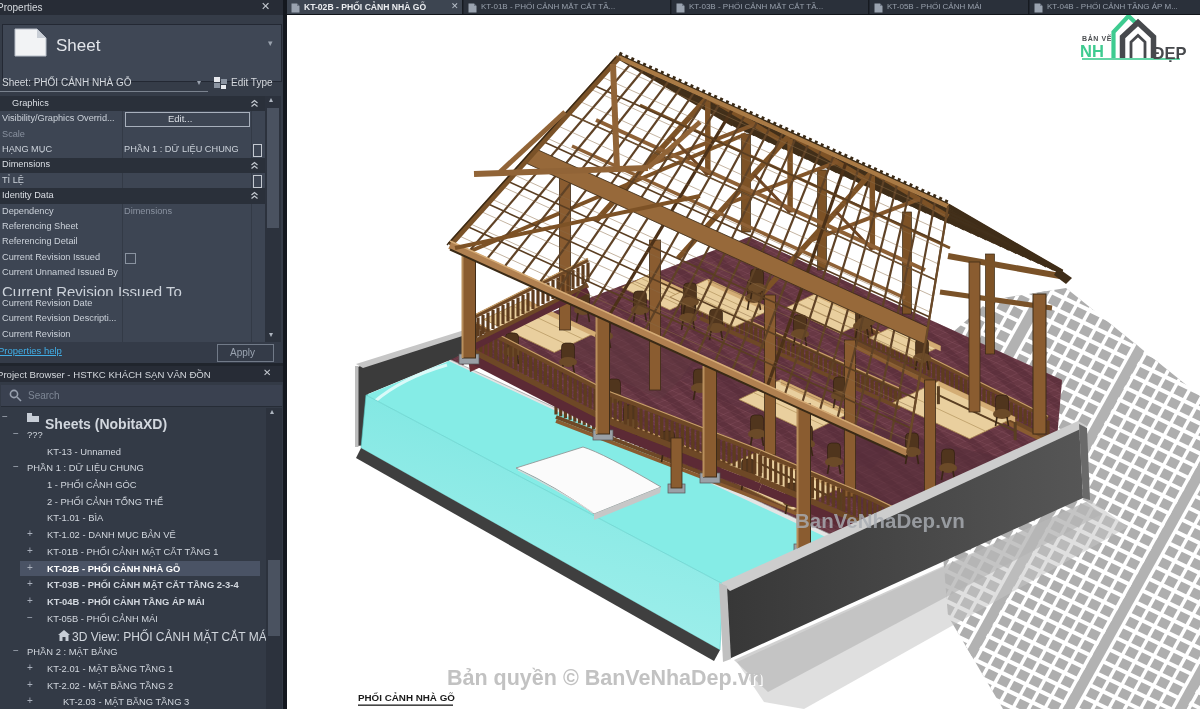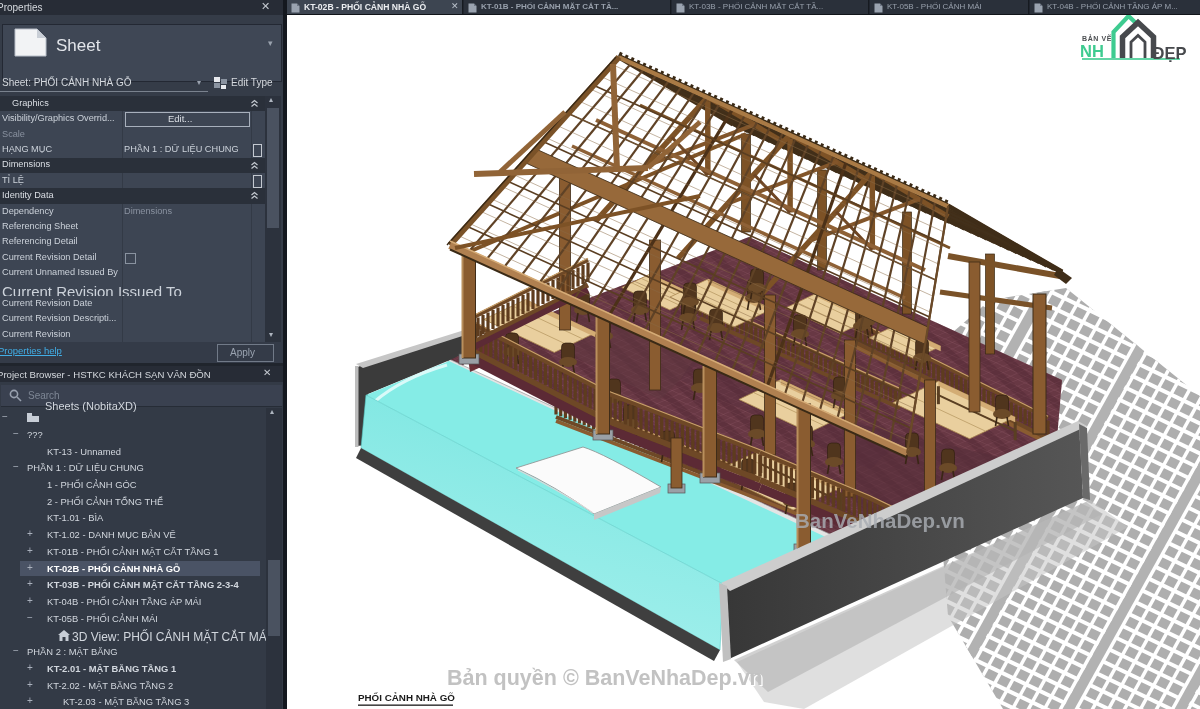--- a/index.html
+++ b/index.html
@@ -1128,21 +1128,21 @@
       <path d="M0.5 0.5 L6 0.5 L8.5 3 L8.5 9.5 L0.5 9.5 Z" fill="#9aa3b0"></path>
       <path d="M6 0.5 L6 3 L8.5 3 Z" fill="#6d7683"></path>
     </svg>
     <div class="abs txt" style="left:304px;top:1.5px;font-size:8.6px;font-weight:bold;color:#eceef1;white-space:nowrap">KT-02B - PHỐI CẢNH NHÀ GỖ</div>
     <div class="abs txt" style="left:451px;top:1px;font-size:9px;color:#b9c0ca">✕</div>
     <div class="abs" style="left:464px;top:0;width:206px;height:14px;background:#2a303a;border-right:1px solid #161a20"></div>
     <svg class="abs" style="left:468px;top:2.5px" width="9" height="10" viewBox="0 0 9 10">
       <path d="M0.5 0.5 L6 0.5 L8.5 3 L8.5 9.5 L0.5 9.5 Z" fill="#9aa3b0"></path>
       <path d="M6 0.5 L6 3 L8.5 3 Z" fill="#6d7683"></path>
     </svg>
-    <div class="abs txt" style="left:481px;top:1.5px;font-size:8px;font-weight:bold;color:#98a0ac;white-space:nowrap">KT-01B - PHỐI CẢNH MẶT CẮT TẦ...</div>
+    <div class="abs txt" style="left:481px;top:1.5px;font-size:8px;font-weight:normal;color:#98a0ac;white-space:nowrap">KT-01B - PHỐI CẢNH MẶT CẮT TẦ...</div>
     <div class="abs" style="left:672px;top:0;width:196px;height:14px;background:#2a303a;border-right:1px solid #161a20"></div>
     <svg class="abs" style="left:676px;top:2.5px" width="9" height="10" viewBox="0 0 9 10">
       <path d="M0.5 0.5 L6 0.5 L8.5 3 L8.5 9.5 L0.5 9.5 Z" fill="#9aa3b0"></path>
       <path d="M6 0.5 L6 3 L8.5 3 Z" fill="#6d7683"></path>
     </svg>
     <div class="abs txt" style="left:689px;top:1.5px;font-size:8px;font-weight:normal;color:#98a0ac;white-space:nowrap">KT-03B - PHỐI CẢNH MẶT CẮT TẦ...</div>
     <div class="abs" style="left:870px;top:0;width:158px;height:14px;background:#2a303a;border-right:1px solid #161a20"></div>
     <svg class="abs" style="left:874px;top:2.5px" width="9" height="10" viewBox="0 0 9 10">
       <path d="M0.5 0.5 L6 0.5 L8.5 3 L8.5 9.5 L0.5 9.5 Z" fill="#9aa3b0"></path>
       <path d="M6 0.5 L6 3 L8.5 3 Z" fill="#6d7683"></path>
@@ -1222,21 +1222,21 @@
     <div class="abs" style="left:122px;top:219.2px;width:1px;height:15.4px;background:#333a46"></div>
     <div class="abs" style="left:251px;top:219.2px;width:1px;height:15.4px;background:#333a46"></div>
     <div class="abs txt" style="left:2px;top:221.0px;font-size:9.2px;color:#ccd2da">Referencing Sheet</div>
     <div class="abs" style="left:0;top:234.6px;width:265px;height:15.4px;background:#3d4553;border-bottom:1px dotted #4d5563"></div>
     <div class="abs" style="left:122px;top:234.6px;width:1px;height:15.4px;background:#333a46"></div>
     <div class="abs" style="left:251px;top:234.6px;width:1px;height:15.4px;background:#333a46"></div>
     <div class="abs txt" style="left:2px;top:236.4px;font-size:9.2px;color:#ccd2da">Referencing Detail</div>
     <div class="abs" style="left:0;top:250.0px;width:265px;height:15.4px;background:#3d4553;border-bottom:1px dotted #4d5563"></div>
     <div class="abs" style="left:122px;top:250.0px;width:1px;height:15.4px;background:#333a46"></div>
     <div class="abs" style="left:251px;top:250.0px;width:1px;height:15.4px;background:#333a46"></div>
-    <div class="abs txt" style="left:2px;top:251.8px;font-size:9.2px;color:#ccd2da">Current Revision Detail</div>
+    <div class="abs txt" style="left:2px;top:251.8px;font-size:9.2px;color:#ccd2da">Current Revision Issued</div>
     <div class="abs" style="left:125px;top:252.5px;width:9px;height:9px;border:1px solid #8a93a0"></div>
     <div class="abs" style="left:0;top:265.4px;width:265px;height:15.4px;background:#3d4553;border-bottom:1px dotted #4d5563"></div>
     <div class="abs" style="left:122px;top:265.4px;width:1px;height:15.4px;background:#333a46"></div>
     <div class="abs" style="left:251px;top:265.4px;width:1px;height:15.4px;background:#333a46"></div>
     <div class="abs txt" style="left:2px;top:267.2px;font-size:9.2px;color:#ccd2da">Current Unnamed Issued By</div>
     <div class="abs" style="left:0;top:280.8px;width:265px;height:15.4px;background:#3d4553;border-bottom:1px dotted #4d5563"></div>
     <div class="abs" style="left:122px;top:280.8px;width:1px;height:15.4px;background:#333a46"></div>
     <div class="abs" style="left:251px;top:280.8px;width:1px;height:15.4px;background:#333a46"></div>
     <div class="abs txt" style="left:2px;top:282.6px;font-size:15px;color:#ccd2da">Current Revision Issued To</div>
     <div class="abs" style="left:0;top:296.2px;width:265px;height:15.4px;background:#3d4553;border-bottom:1px dotted #4d5563"></div>
@@ -1269,49 +1269,49 @@
     <svg class="abs" style="left:9px;top:389px" width="13" height="13" viewBox="0 0 13 13">
       <circle cx="5" cy="5" r="3.6" fill="none" stroke="#98a0ae" stroke-width="1.6"></circle>
       <line x1="8" y1="8" x2="12" y2="12" stroke="#98a0ae" stroke-width="1.6"></line>
     </svg>
     <div class="abs txt" style="left:28px;top:390px;font-size:10px;color:#7e8795">Search</div>
     <div class="abs txt" style="left:2px;top:411.0px;font-size:10px;color:#aab1bd">−</div>
     <svg class="abs" style="left:26px;top:412.0px" width="14" height="11" viewBox="0 0 14 11">
       <path d="M1 2 L5 2 L6.5 4 L13 4 L13 10 L1 10 Z" fill="#c7cdd6"></path>
       <rect x="1" y="1" width="5" height="2" fill="#c7cdd6"></rect>
     </svg>
-    <div class="abs txt" style="left:45px;top:400px;font-size:11px;font-weight:normal;color:#d2d7de;white-space:nowrap">Sheets (NobitaXD)</div>
+    <div class="abs txt" style="left:45px;top:416px;font-size:14px;font-weight:bold;color:#d2d7de;white-space:nowrap">Sheets (NobitaXD)</div>
     <div class="abs txt" style="left:13px;top:427.7px;font-size:10px;color:#aab1bd">−</div>
     <div class="abs txt" style="left:27px;top:428.7px;font-size:9.4px;font-weight:normal;color:#d2d7de;white-space:nowrap">???</div>
     <div class="abs txt" style="left:47px;top:445.5px;font-size:9.4px;font-weight:normal;color:#d2d7de;white-space:nowrap">KT-13 - Unnamed</div>
     <div class="abs txt" style="left:13px;top:461.2px;font-size:10px;color:#aab1bd">−</div>
     <div class="abs txt" style="left:27px;top:462.2px;font-size:9.4px;font-weight:normal;color:#d2d7de;white-space:nowrap">PHẦN 1 : DỮ LIỆU CHUNG</div>
     <div class="abs txt" style="left:47px;top:478.9px;font-size:9.4px;font-weight:normal;color:#d2d7de;white-space:nowrap">1 - PHỐI CẢNH GÓC</div>
     <div class="abs txt" style="left:47px;top:495.6px;font-size:9.4px;font-weight:normal;color:#d2d7de;white-space:nowrap">2 - PHỐI CẢNH TỔNG THỂ</div>
     <div class="abs txt" style="left:47px;top:512.4px;font-size:9.4px;font-weight:normal;color:#d2d7de;white-space:nowrap">KT-1.01 - BÌA</div>
     <div class="abs txt" style="left:27px;top:528.1px;font-size:10px;color:#aab1bd">+</div>
     <div class="abs txt" style="left:47px;top:529.1px;font-size:9.4px;font-weight:normal;color:#d2d7de;white-space:nowrap">KT-1.02 - DANH MỤC BẢN VẼ</div>
     <div class="abs txt" style="left:27px;top:544.8px;font-size:10px;color:#aab1bd">+</div>
     <div class="abs txt" style="left:47px;top:545.8px;font-size:9.4px;font-weight:normal;color:#d2d7de;white-space:nowrap">KT-01B - PHỐI CẢNH MẶT CẮT TẦNG 1</div>
     <div class="abs" style="left:20px;top:560.6px;width:240px;height:15px;background:#4a5365"></div>
     <div class="abs txt" style="left:27px;top:561.6px;font-size:10px;color:#aab1bd">+</div>
     <div class="abs txt" style="left:47px;top:562.6px;font-size:9.4px;font-weight:bold;color:#ffffff;white-space:nowrap">KT-02B - PHỐI CẢNH NHÀ GỖ</div>
     <div class="abs txt" style="left:27px;top:578.3px;font-size:10px;color:#aab1bd">+</div>
     <div class="abs txt" style="left:47px;top:579.3px;font-size:9.4px;font-weight:bold;color:#d2d7de;white-space:nowrap">KT-03B - PHỐI CẢNH MẶT CẮT TẦNG 2-3-4</div>
     <div class="abs txt" style="left:27px;top:595.0px;font-size:10px;color:#aab1bd">+</div>
-    <div class="abs txt" style="left:47px;top:596.0px;font-size:9.4px;font-weight:normal;color:#d2d7de;white-space:nowrap">KT-04B - PHỐI CẢNH TẦNG ÁP MÁI</div>
+    <div class="abs txt" style="left:47px;top:596.0px;font-size:9.4px;font-weight:bold;color:#d2d7de;white-space:nowrap">KT-04B - PHỐI CẢNH TẦNG ÁP MÁI</div>
     <div class="abs txt" style="left:27px;top:611.8px;font-size:10px;color:#aab1bd">−</div>
     <div class="abs txt" style="left:47px;top:612.8px;font-size:9.4px;font-weight:normal;color:#d2d7de;white-space:nowrap">KT-05B - PHỐI CẢNH MÁI</div>
     <svg class="abs" style="left:58px;top:629.5px" width="12" height="11" viewBox="0 0 12 11">
       <path d="M6 0 L12 5 L10.5 5 L10.5 11 L7.5 11 L7.5 7 L4.5 7 L4.5 11 L1.5 11 L1.5 5 L0 5 Z" fill="#c7cdd6"></path>
     </svg>
     <div class="abs txt" style="left:72px;top:629.5px;font-size:12px;font-weight:normal;color:#d2d7de;white-space:nowrap">3D View: PHỐI CẢNH MẶT CẮT MÁI</div>
     <div class="abs txt" style="left:13px;top:645.2px;font-size:10px;color:#aab1bd">−</div>
     <div class="abs txt" style="left:27px;top:646.2px;font-size:9.4px;font-weight:normal;color:#d2d7de;white-space:nowrap">PHẦN 2 : MẶT BẰNG</div>
     <div class="abs txt" style="left:27px;top:662.0px;font-size:10px;color:#aab1bd">+</div>
-    <div class="abs txt" style="left:47px;top:663.0px;font-size:9.4px;font-weight:bold;color:#d2d7de;white-space:nowrap">KT-2.01 - MẶT BẰNG TẦNG 1</div>
+    <div class="abs txt" style="left:47px;top:663.0px;font-size:9.4px;font-weight:normal;color:#d2d7de;white-space:nowrap">KT-2.01 - MẶT BẰNG TẦNG 1</div>
     <div class="abs txt" style="left:27px;top:678.7px;font-size:10px;color:#aab1bd">+</div>
     <div class="abs txt" style="left:47px;top:679.7px;font-size:9.4px;font-weight:normal;color:#d2d7de;white-space:nowrap">KT-2.02 - MẶT BẰNG TẦNG 2</div>
     <div class="abs txt" style="left:27px;top:695.4px;font-size:10px;color:#aab1bd">+</div>
     <div class="abs txt" style="left:63px;top:696.4px;font-size:9.4px;font-weight:normal;color:#d2d7de;white-space:nowrap">KT-2.03 - MẶT BẰNG TẦNG 3</div>
     <div class="abs" style="left:266px;top:408px;width:16px;height:301px;background:#2c323d"></div>
     <div class="abs txt" style="left:270px;top:407px;font-size:8px;color:#aeb5bf">▴</div>
     <div class="abs" style="left:268px;top:560px;width:12px;height:76px;background:#4a5260"></div>
 </div>
 </body></html>

